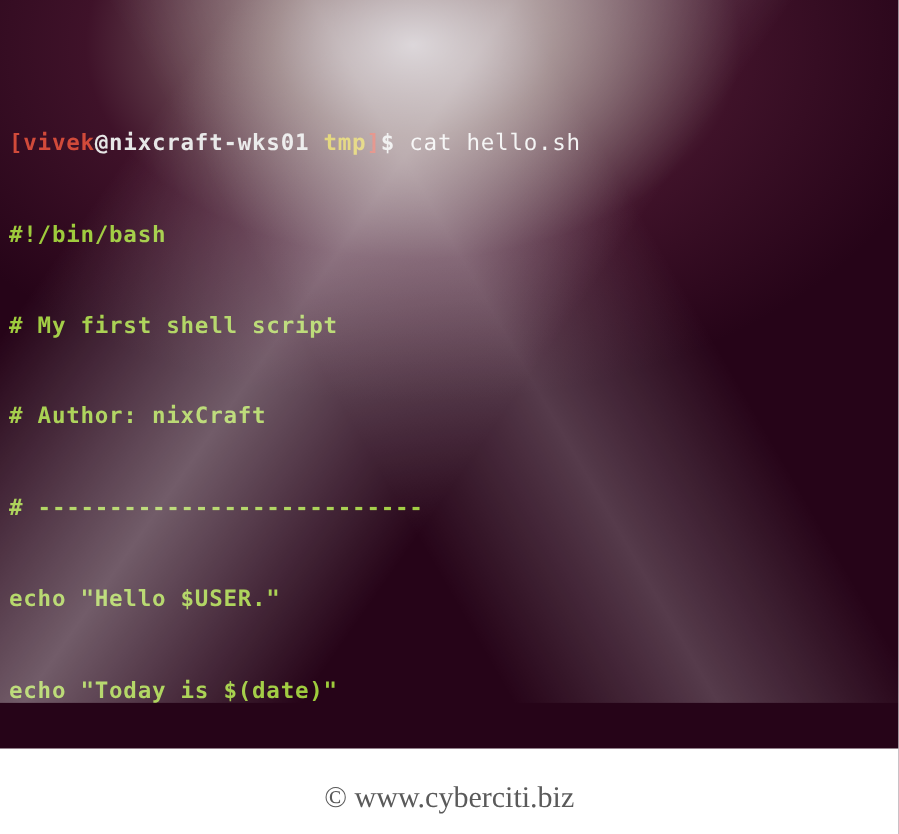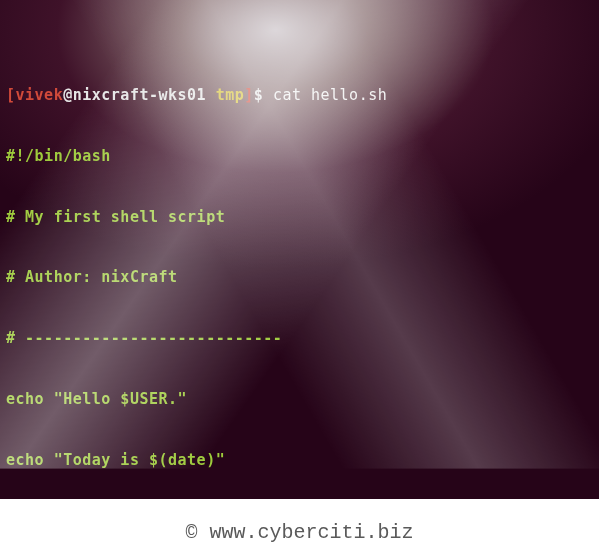--- a/index.html
+++ b/index.html
@@ -45,21 +45,21 @@
   .host{color:#e6e6e6;font-weight:bold;}
   .path{color:#d6c23a;font-weight:bold;}
   .br{color:#d14a3a;font-weight:bold;}
   .dollar{color:#e6e6e6;font-weight:bold;}
   .cmd{color:#f0f0f0;}
   .script{color:#9ecb3c;font-weight:bold;}
   .watermark{
     position:absolute;
     left:0;right:0;bottom:10px;
     text-align:center;
-    font-family:Liberation Mono, monospace;
+    font-family:Liberation Serif, serif;
     font-size:20px;
     color:#5a5a5a;
   }
 </style>
 </head>
 <body>
 
 <div class="terminal">
   <div class="flare"></div>
 

